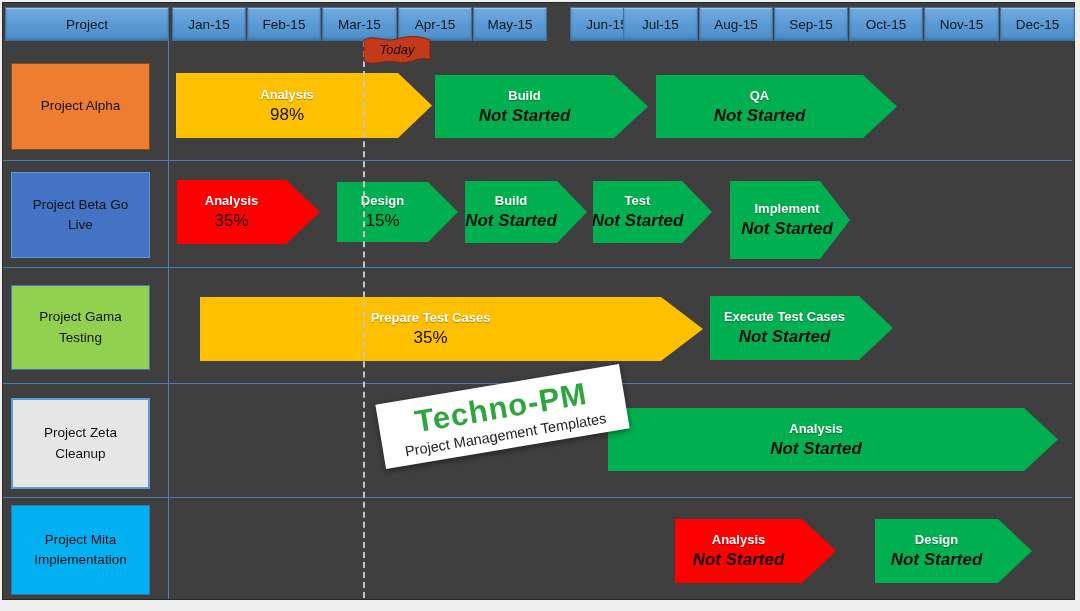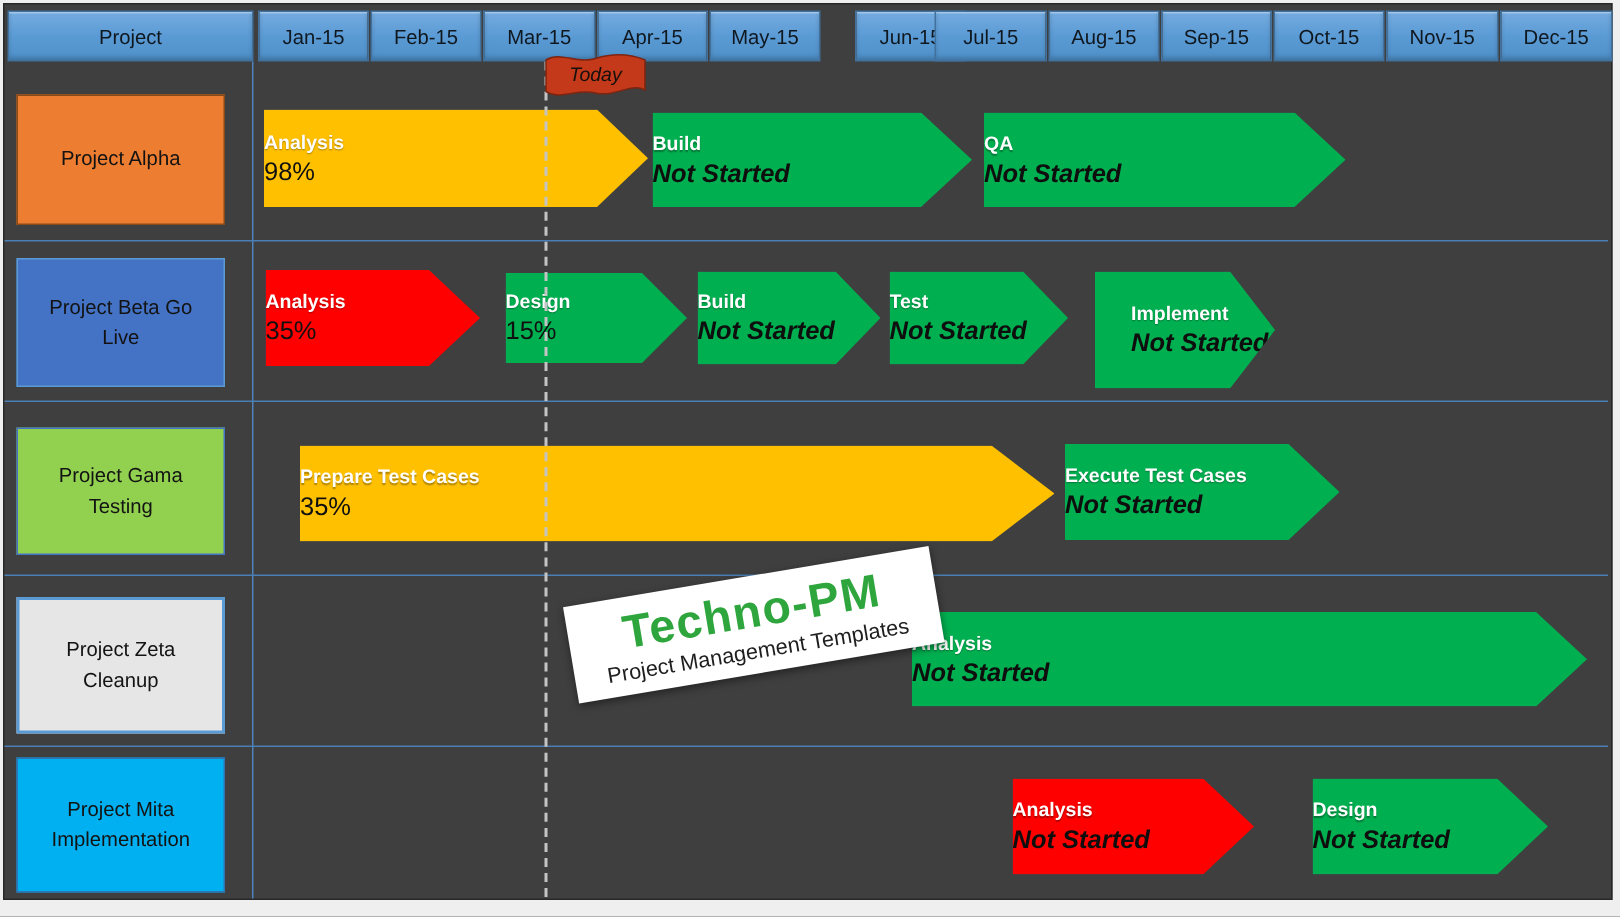--- a/index.html
+++ b/index.html
@@ -44,21 +44,21 @@
   }
   .sq{
     text-decoration-style:wavy;
     text-decoration-color:#D83B2E;text-decoration-thickness:1px;text-underline-offset:2px;
   }
   
   .bar{
     position:absolute;z-index:2;background:var(--fill,#00B050);
     --tip:34px;
     clip-path:polygon(0 0, calc(100% - var(--tip)) 0, 100% 50%, calc(100% - var(--tip)) 100%, 0 100%);
-    display:flex;flex-direction:column;align-items:flex-start;justify-content:center;
+    display:flex;flex-direction:column;align-items:center;justify-content:center;
     padding-right:var(--tip);box-sizing:border-box;
     filter:drop-shadow(0 0 1px rgba(64,84,117,.85));
   }
   .bar-title{font-size:13px;font-weight:bold;color:#FFFFFF;text-shadow:0 1px 1px rgba(0,0,0,.35);white-space:nowrap;}
   .bar-sub{font-size:17px;color:#101010;margin-top:3px;white-space:nowrap;}
   .bar-sub.na{font-style:italic;font-weight:bold;color:#0E0E0E;}
   
   .watermark{
     position:absolute;left:379px;top:384px;width:247px;z-index:6;
     background:#FFFFFF;transform:rotate(-9.5deg);transform-origin:center;

